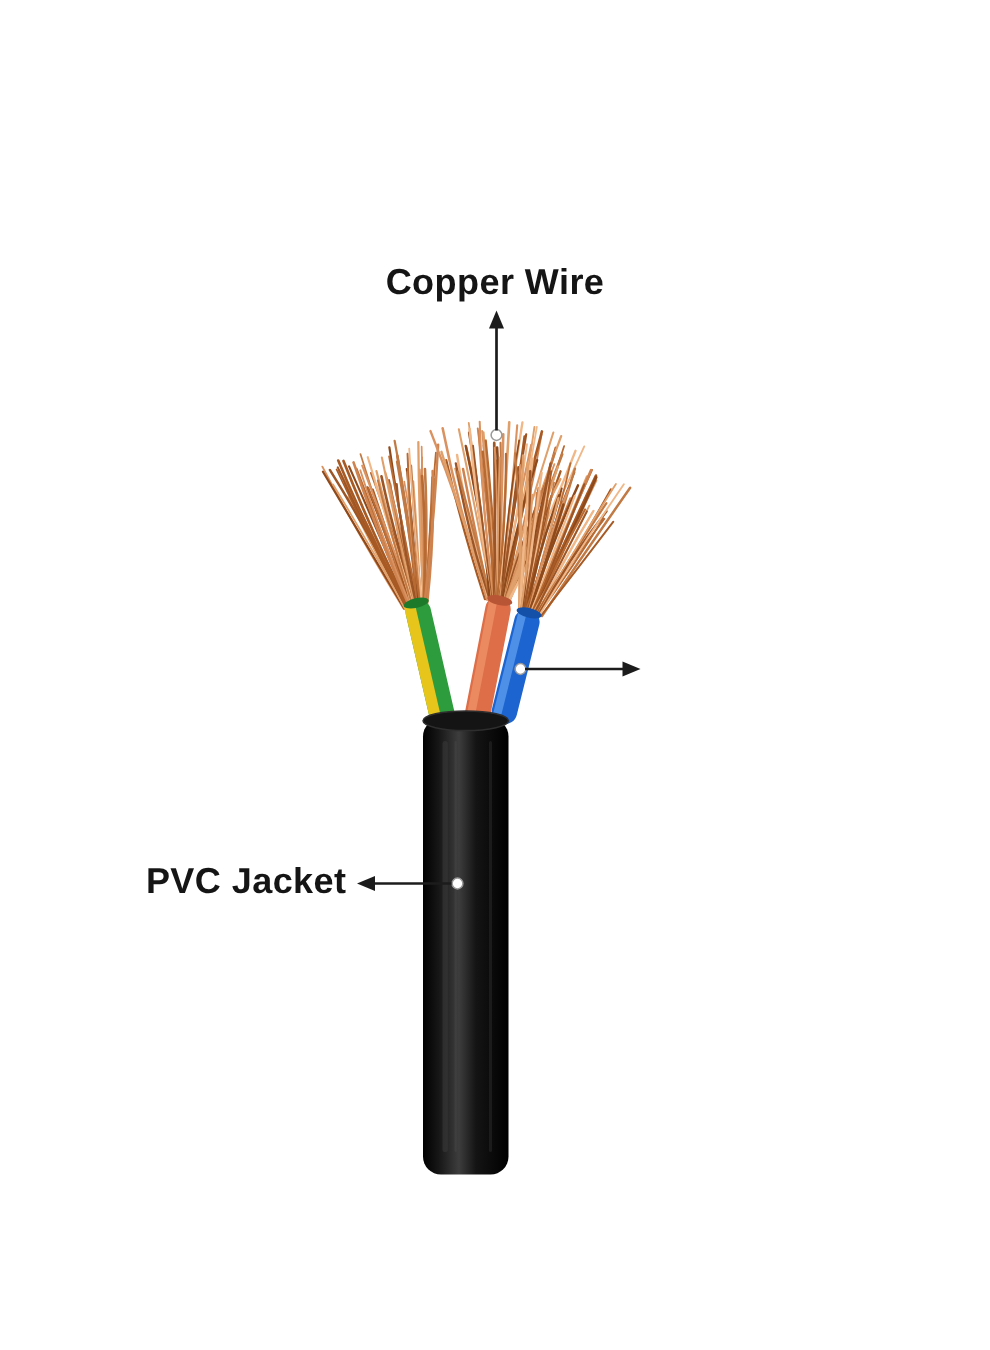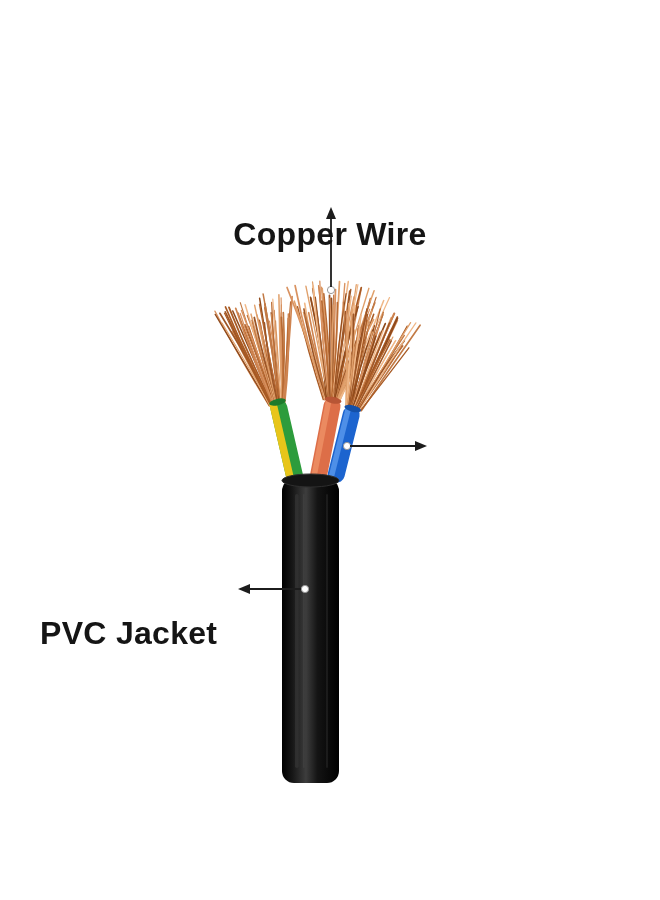--- a/index.html
+++ b/index.html
@@ -7,30 +7,29 @@
     width:660px;height:900px;
     background:#ffffff;
     font-family:"Liberation Sans",sans-serif;
     position:relative;overflow:hidden;
   }
   .stage{position:absolute;left:0;top:0;width:660px;height:900px;}
   svg.cable{position:absolute;left:0;top:0;display:block;}
   .callout{
     position:absolute;
     color:#151515;
-    font-size:32px;
+    font-size:24px;
     font-weight:600;
     letter-spacing:.3px;
     white-space:nowrap;
     line-height:1.1;
-    margin-top:41px;
   }
   #label-copper{left:180px;top:176px;width:300px;text-align:center;}
   #label-insulation{left:431px;top:433px;}
-  #label-jacket{left:40px;top:575px;width:191px;}
+  #label-jacket{left:40px;top:575px;width:191px;text-align:right;}
 </style>
 </head>
 <body>
 
 <div class="stage">
 
   <svg class="cable" width="660" height="900" viewBox="0 0 660 900">
     <defs>
       <linearGradient id="jacketGrad" x1="0" y1="0" x2="1" y2="0">
         <stop offset="0" stop-color="#000000"></stop>

